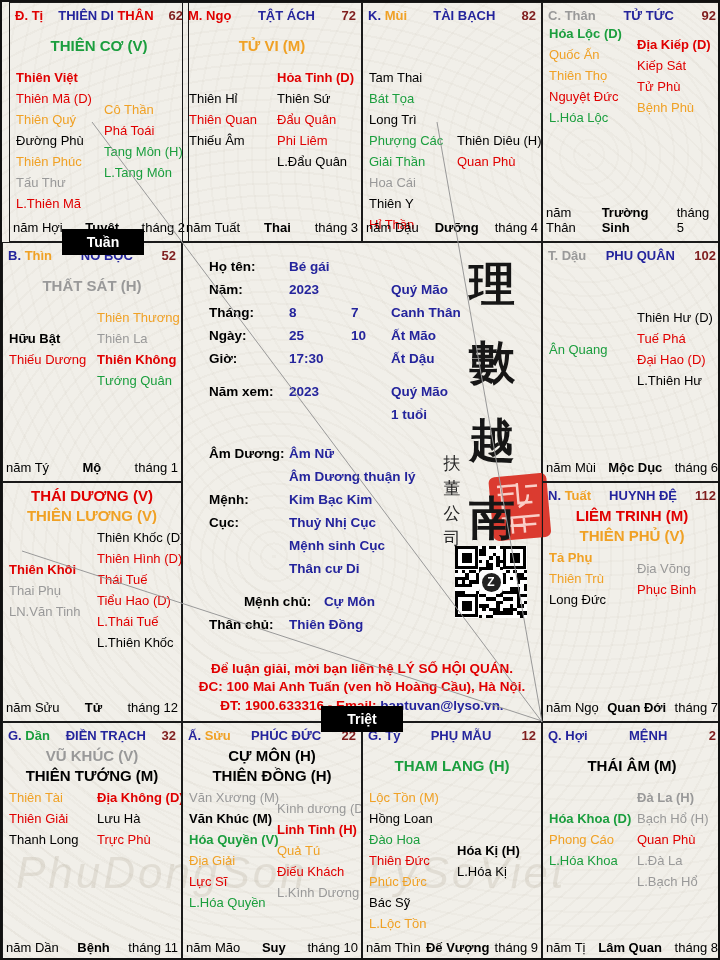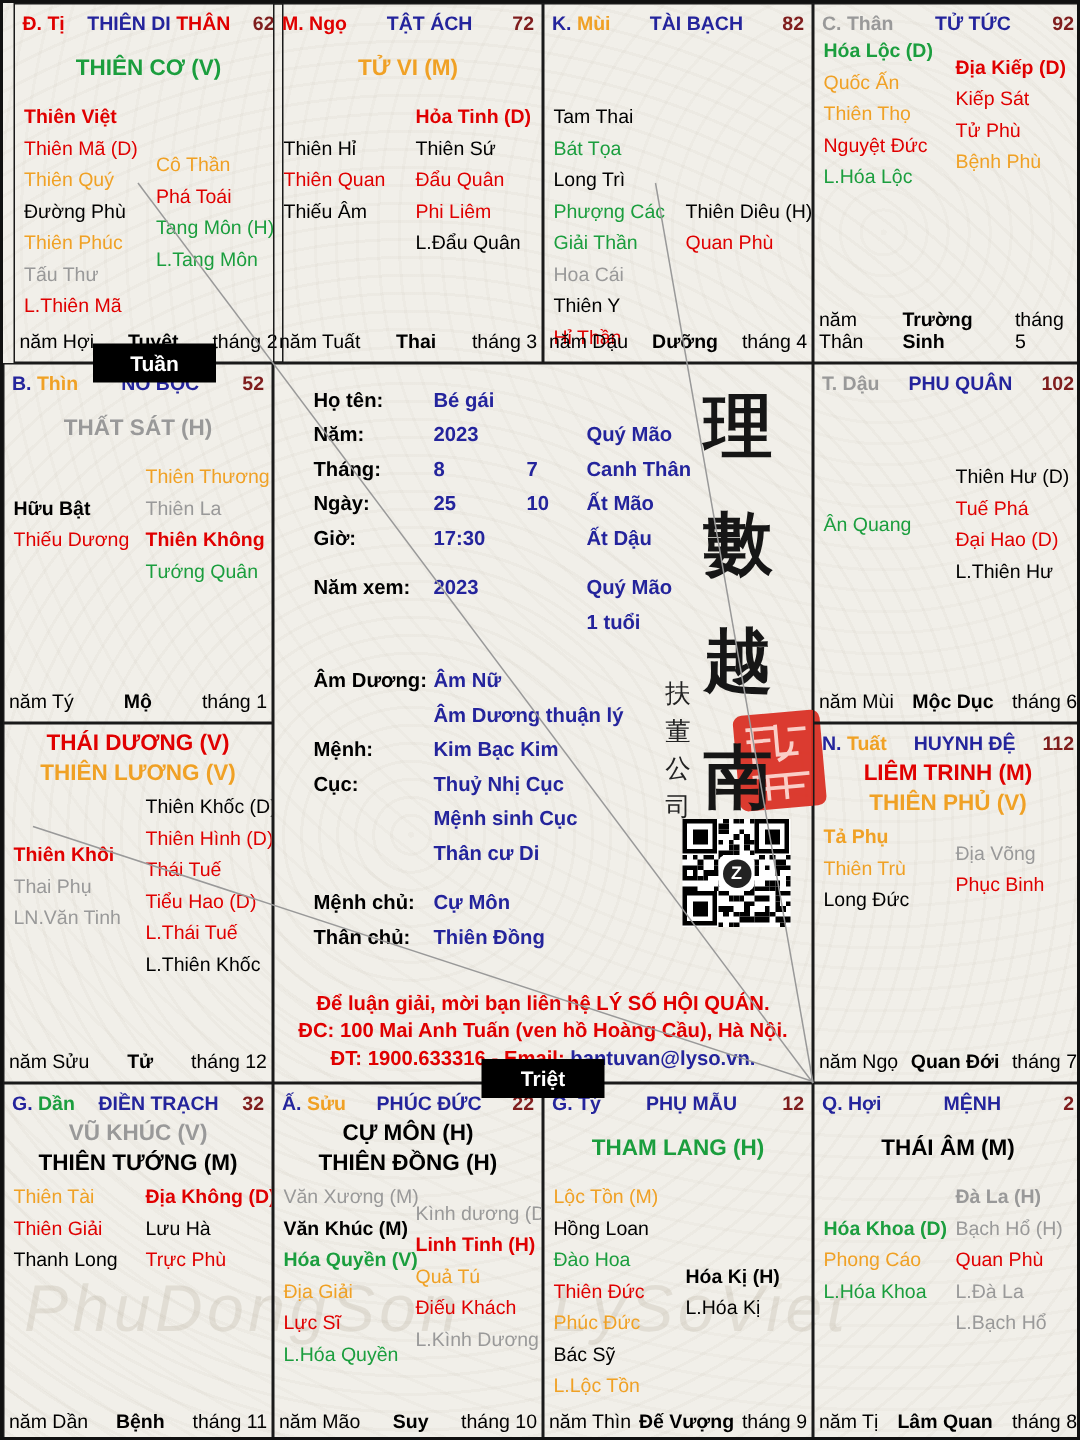--- a/index.html
+++ b/index.html
@@ -139,21 +139,21 @@
           <span class="info-v1">Mệnh sinh Cục</span>
           <span class="info-v2"></span>
           <span class="info-v3"></span>
         </div>
         <div class="info-row">
           <span class="info-label"></span>
           <span class="info-v1">Thân cư Di</span>
           <span class="info-v2"></span>
           <span class="info-v3"></span>
         </div>
-        <div class="info-row" style="margin-top: 10px;">
+        <div class="info-row" style="margin-top: 10px; justify-content: center;">
           <span class="info-label">Mệnh chủ:</span>
           <span class="info-v1">Cự Môn</span>
           <span class="info-v2"></span>
           <span class="info-v3"></span>
         </div>
         <div class="info-row">
           <span class="info-label">Thân chủ:</span>
           <span class="info-v1">Thiên Đồng</span>
           <span class="info-v2"></span>
           <span class="info-v3"></span>

